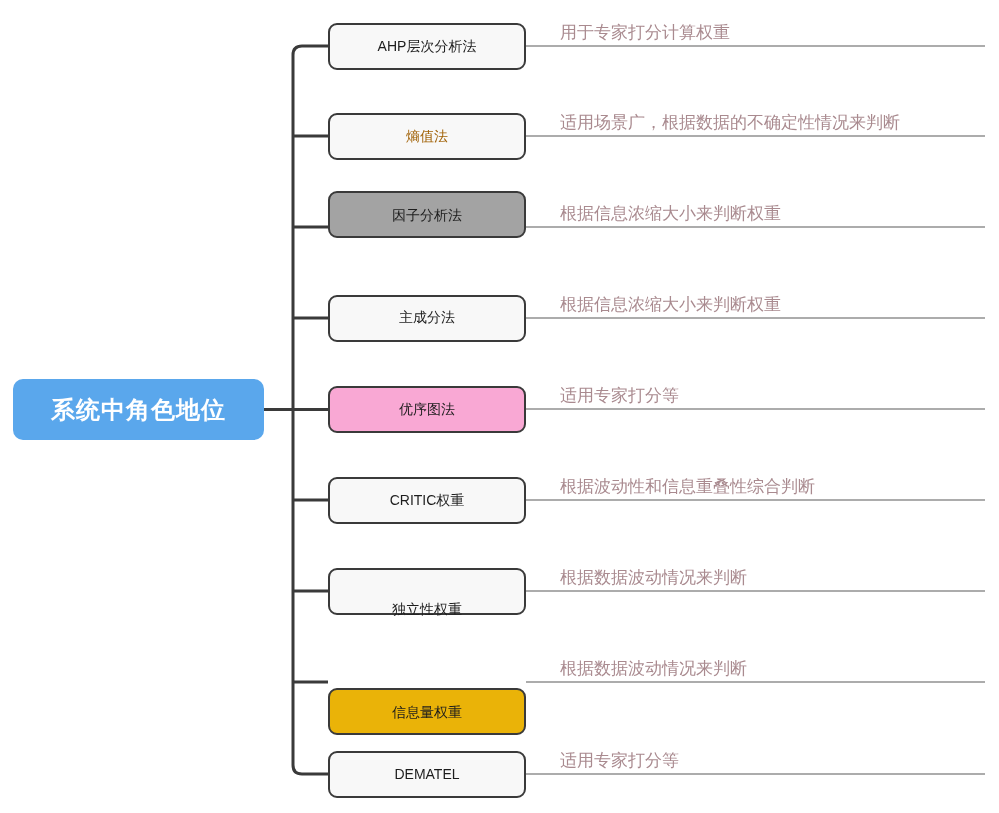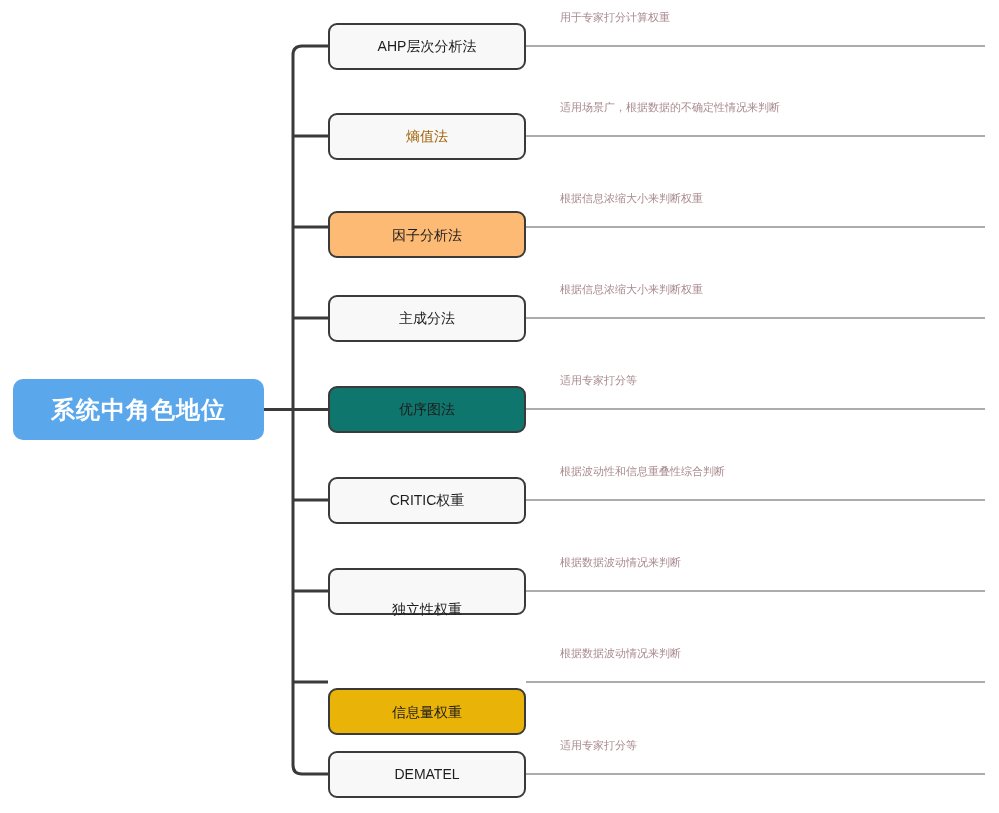--- a/index.html
+++ b/index.html
@@ -55,24 +55,24 @@
   
   .annot{
     position:absolute;
     left:560px;
     width:425px;
     height:0;
   }
   .annot-text{
     position:absolute;
     left:0;
-    bottom:23px;
+    bottom:5px;
     white-space:nowrap;
     color:var(--annotcol,#a98a8f);
-    font-size:11px;
+    font-size:17px;
     line-height:1;
   }
 </style>
 </head>
 <body>
 
 <div id="canvas">
 
   <svg id="wires" viewBox="0 0 999 813" width="999" height="813" aria-hidden="true">
       <path d="M 293 55 L 293 765" fill="none" stroke="#3a3a3a" stroke-width="3" stroke-linecap="butt" stroke-linejoin="round"></path>
@@ -100,27 +100,27 @@
     <span class="root-label" style="color: rgb(255, 255, 255);">系统中角色地位</span>
   </div>
 
   <div id="children">
       <div class="child-node" style="top: 22.5px; background: rgb(248, 248, 248); border-color: rgb(58, 58, 58);">
         <span class="child-label" style="color: rgb(29, 29, 29);">AHP层次分析法</span>
       </div>
       <div class="child-node" style="top: 112.5px; background: rgb(248, 248, 248); border-color: rgb(58, 58, 58);">
         <span class="child-label" style="color: #a16207;">熵值法</span>
       </div>
-      <div class="child-node" style="top: 211px; background: #fdba74; border-color: rgb(58, 58, 58);">
+      <div class="child-node" style="top: 191px; background: #a3a3a3; border-color: rgb(58, 58, 58);">
         <span class="child-label" style="color: rgb(29, 29, 29);">因子分析法</span>
       </div>
       <div class="child-node" style="top: 294.5px; background: rgb(248, 248, 248); border-color: rgb(58, 58, 58);">
-        <span class="child-label" style="color: rgb(29, 29, 29);">主成分法</span>
+        <span class="child-label" style="color: rgb(29, 29, 29); font-family: Liberation Mono, monospace;">主成分法</span>
       </div>
-      <div class="child-node" style="top: 385.5px; background: #0f766e; border-color: rgb(58, 58, 58);">
+      <div class="child-node" style="top: 385.5px; background: #f9a8d4; border-color: rgb(58, 58, 58);">
         <span class="child-label" style="color: rgb(29, 29, 29);">优序图法</span>
       </div>
       <div class="child-node" style="top: 476.5px; background: rgb(248, 248, 248); border-color: rgb(58, 58, 58);">
         <span class="child-label" style="color: rgb(29, 29, 29);">CRITIC权重</span>
       </div>
       <div class="child-node" style="top: 567.5px; background: rgb(248, 248, 248); border-color: rgb(58, 58, 58);">
         <span class="child-label" style="color: rgb(29, 29, 29); margin-top: 36px;">独立性权重</span>
       </div>
       <div class="child-node" style="top: 688px; background: #eab308; border-color: rgb(58, 58, 58);">
         <span class="child-label" style="color: rgb(29, 29, 29);">信息量权重</span>

